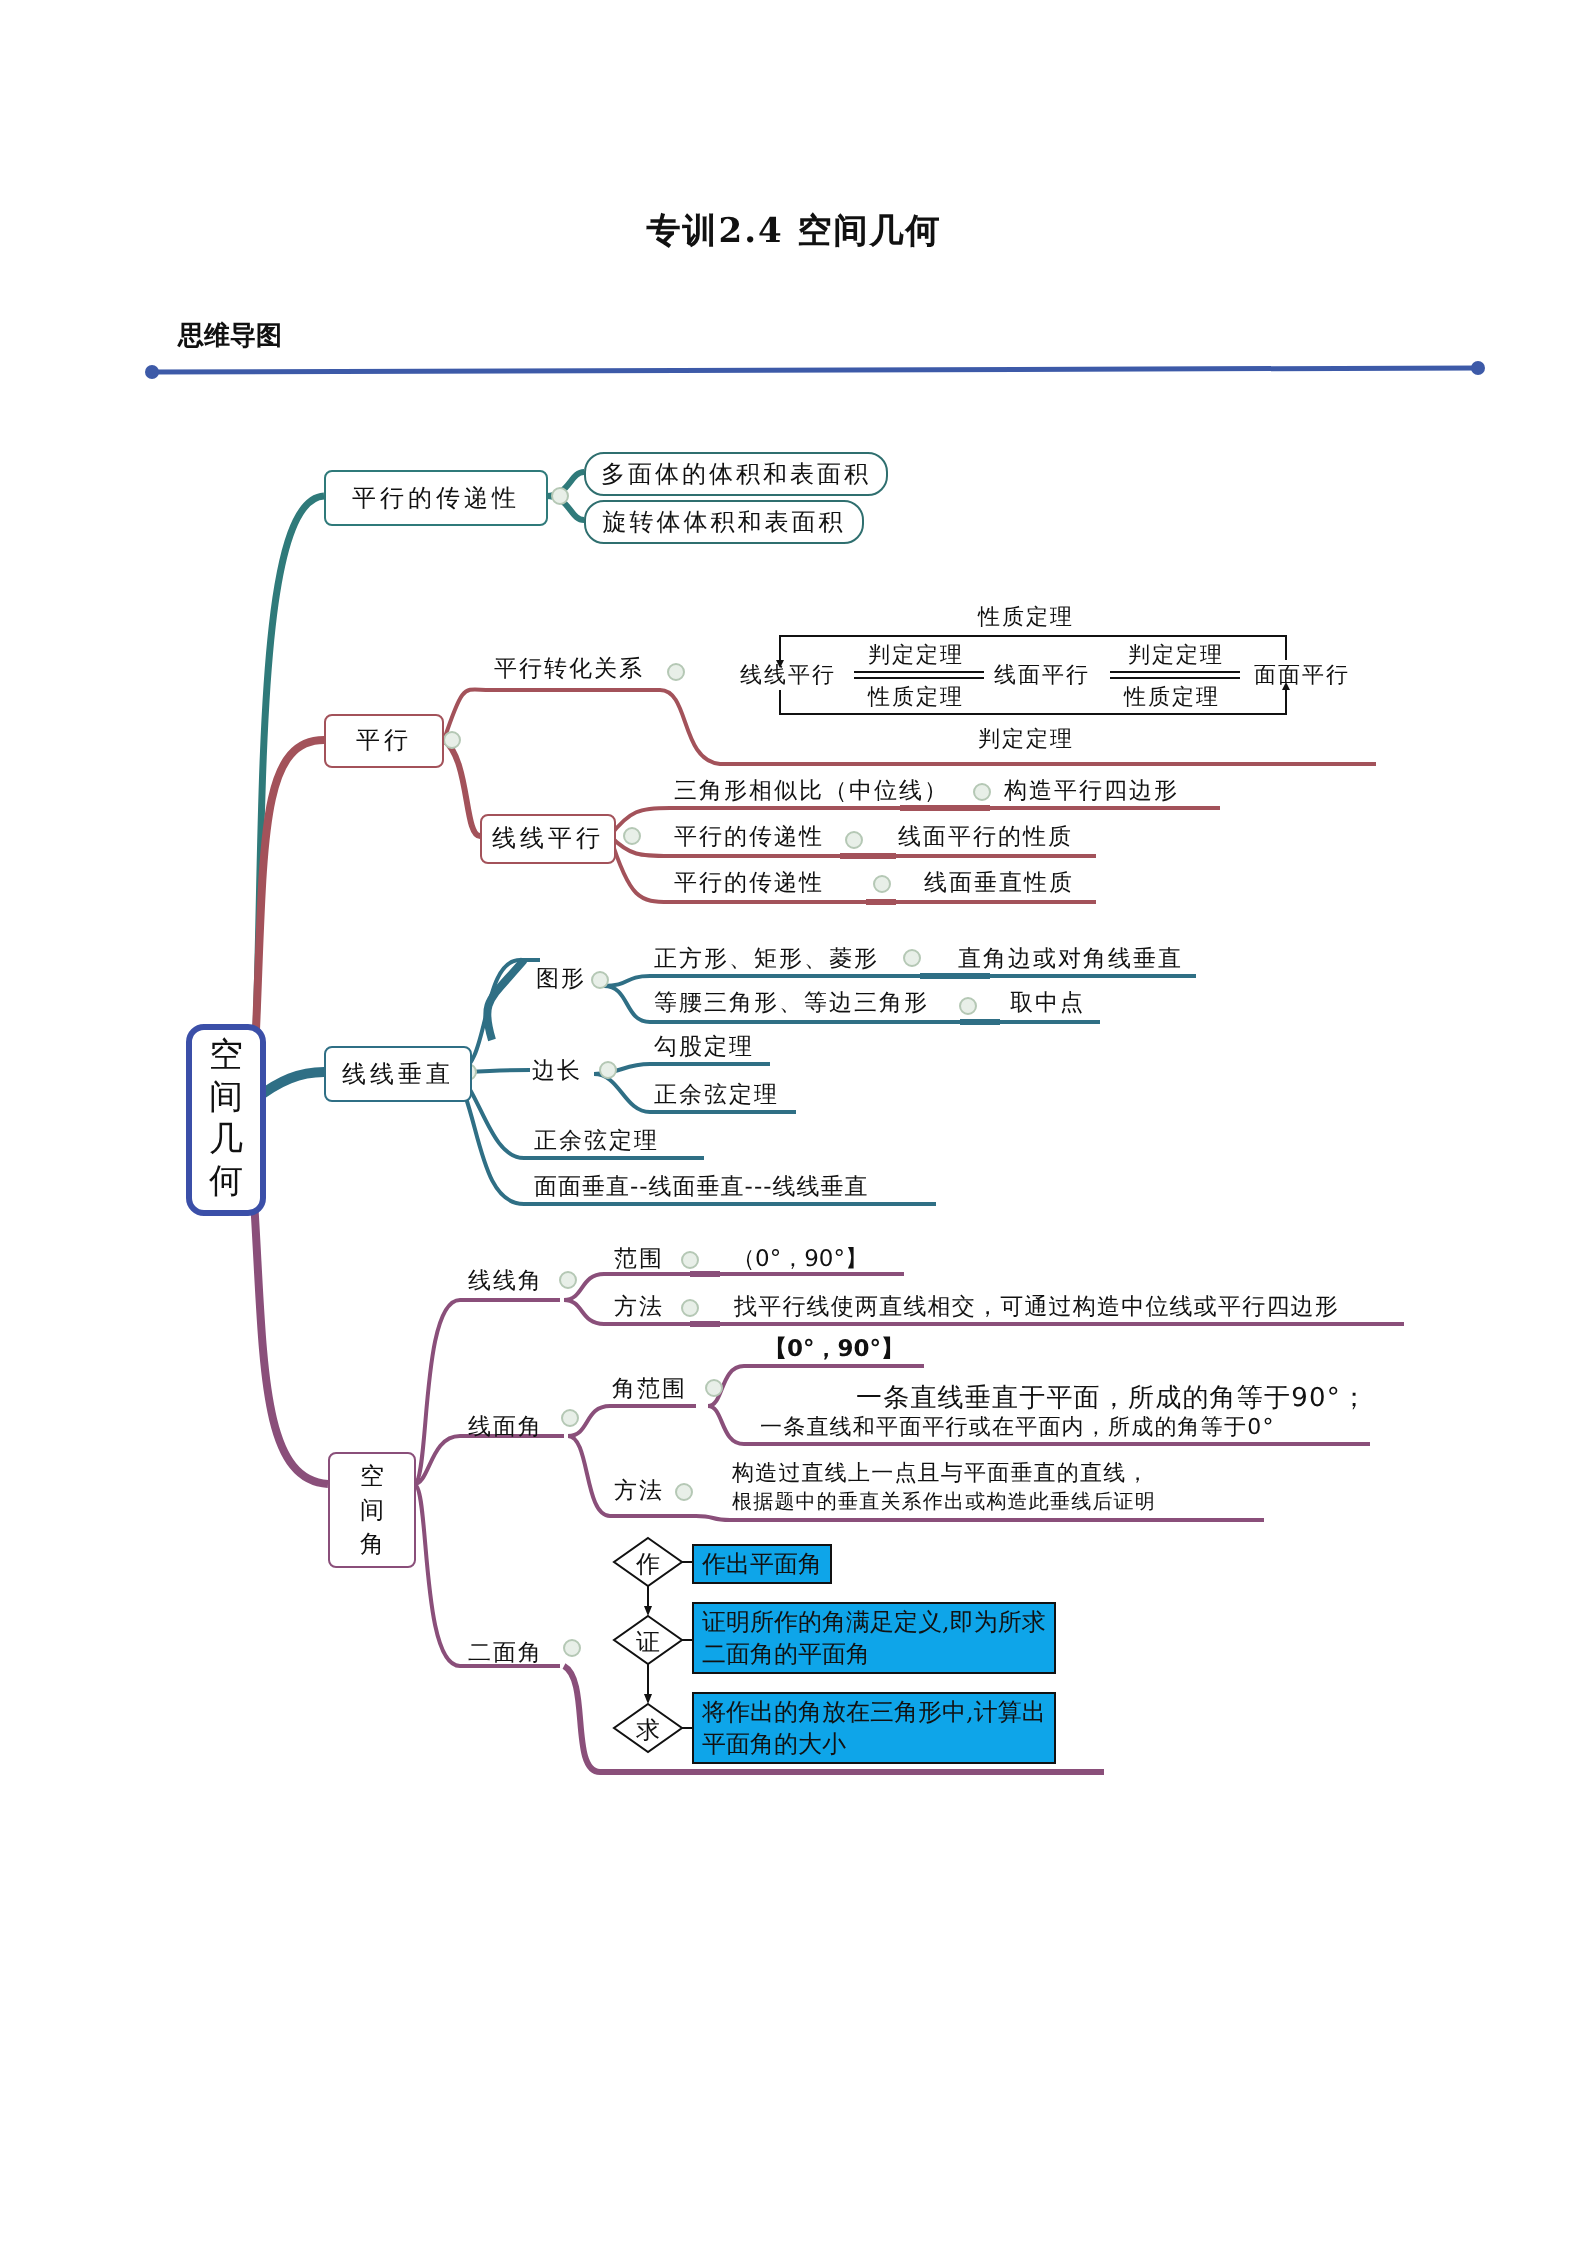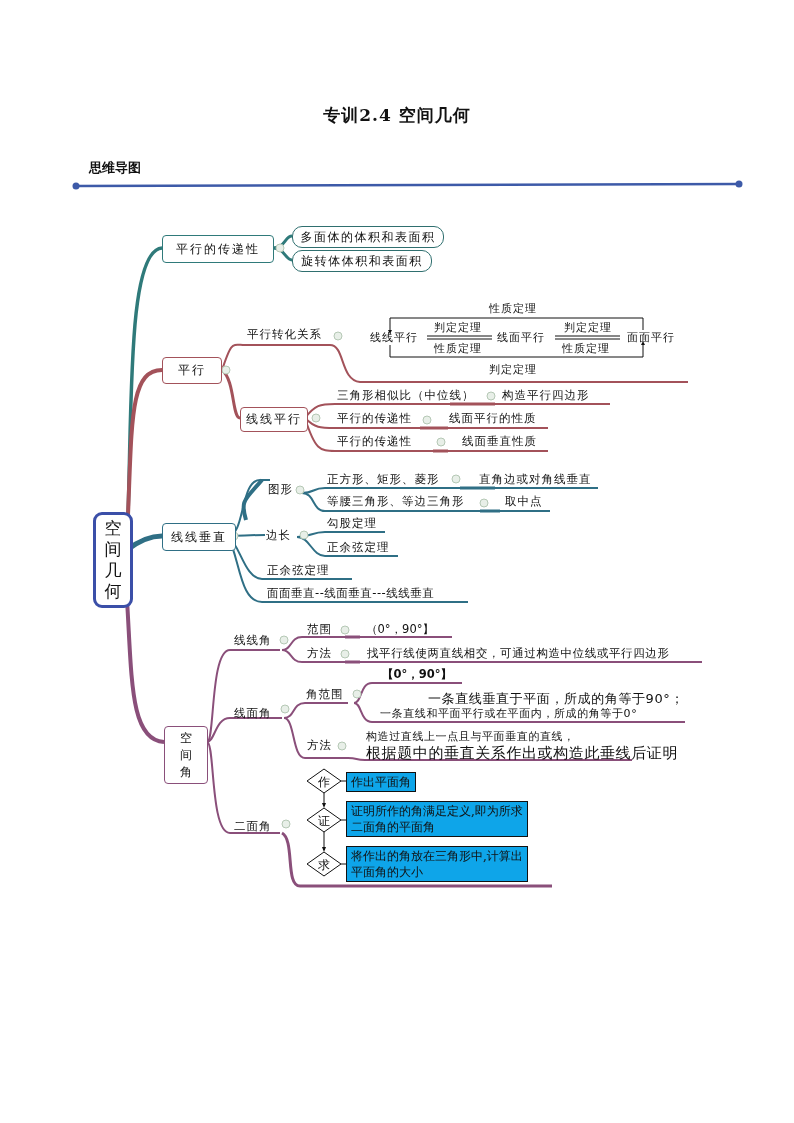--- a/index.html
+++ b/index.html
@@ -185,21 +185,21 @@
 <div class="abs t" style="left:307px;top:646px;">方法</div>
 <div class="abs t" style="left:367px;top:646px;letter-spacing:0.6px;">找平行线使两直线相交，可通过构造中位线或平行四边形</div>
 
 <div class="abs t" style="left:234px;top:706px;">线面角</div>
 <div class="abs t" style="left:306px;top:687px;">角范围</div>
 <div class="abs t" style="left:382px;top:667px;letter-spacing:0;font-weight:bold;">【0°，90°】</div>
 <div class="abs t" style="left:380px;top:690px;font-size:13px;letter-spacing:0.6px;margin-left:48px;">一条直线垂直于平面，所成的角等于90°；</div>
 <div class="abs t" style="left:380px;top:706px;font-size:11px;letter-spacing:0.6px;">一条直线和平面平行或在平面内，所成的角等于0°</div>
 <div class="abs t" style="left:307px;top:738px;">方法</div>
 <div class="abs t" style="left:366px;top:729px;font-size:11px;letter-spacing:0.6px;">构造过直线上一点且与平面垂直的直线，</div>
-<div class="abs t" style="left:366px;top:744px;font-size:15px;letter-spacing:0.6px;">根据题中的垂直关系作出或构造此垂线后证明</div>
+<div class="abs t" style="left:366px;top:744px;font-size:10px;letter-spacing:0.6px;">根据题中的垂直关系作出或构造此垂线后证明</div>
 
 <div class="abs t" style="left:234px;top:819px;">二面角</div>
 <div class="dia" style="left:306px;top:774px;">作</div>
 <div class="dia" style="left:306px;top:813px;">证</div>
 <div class="dia" style="left:306px;top:857px;">求</div>
 <div class="rect" style="left:346px;top:772px;">
   <div>作出平面角</div>
 </div>
 <div class="rect" style="left:346px;top:801px;">
   <div>证明所作的角满足定义,即为所求</div>

